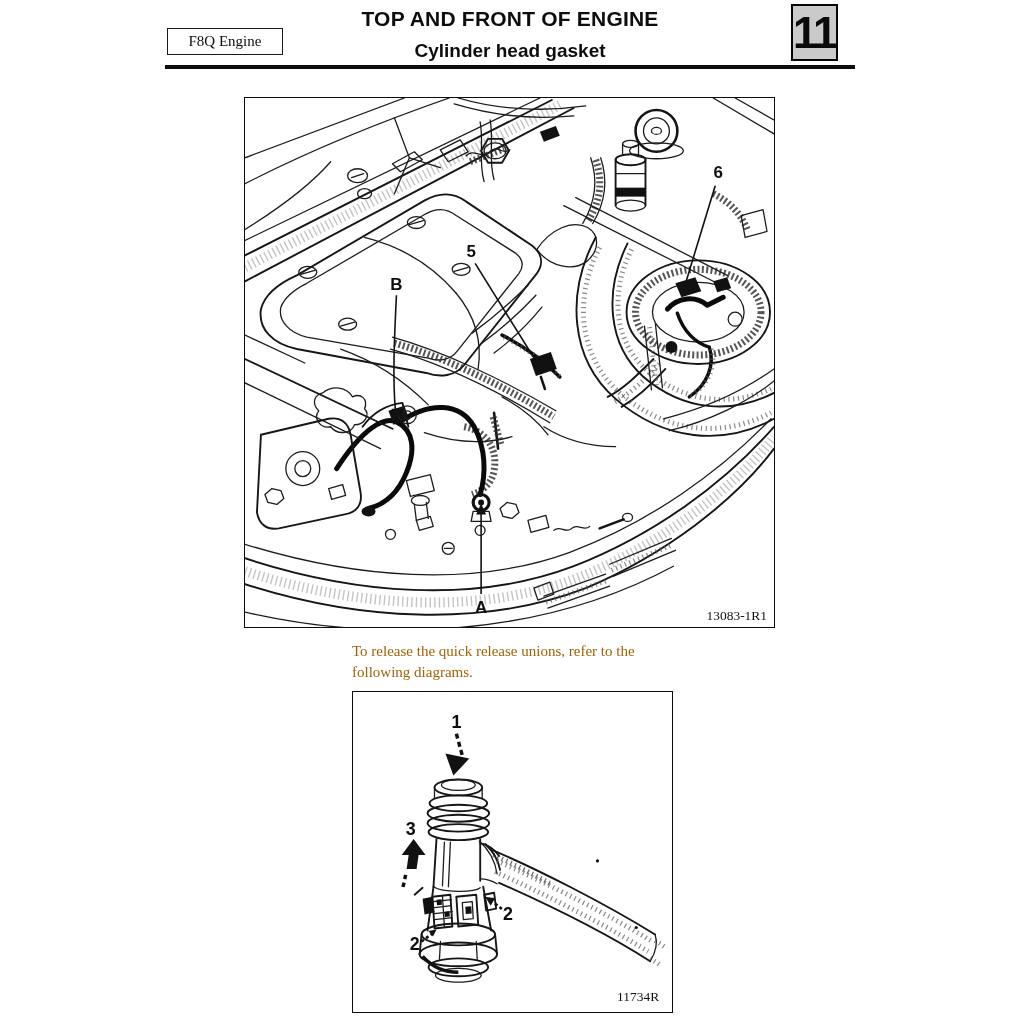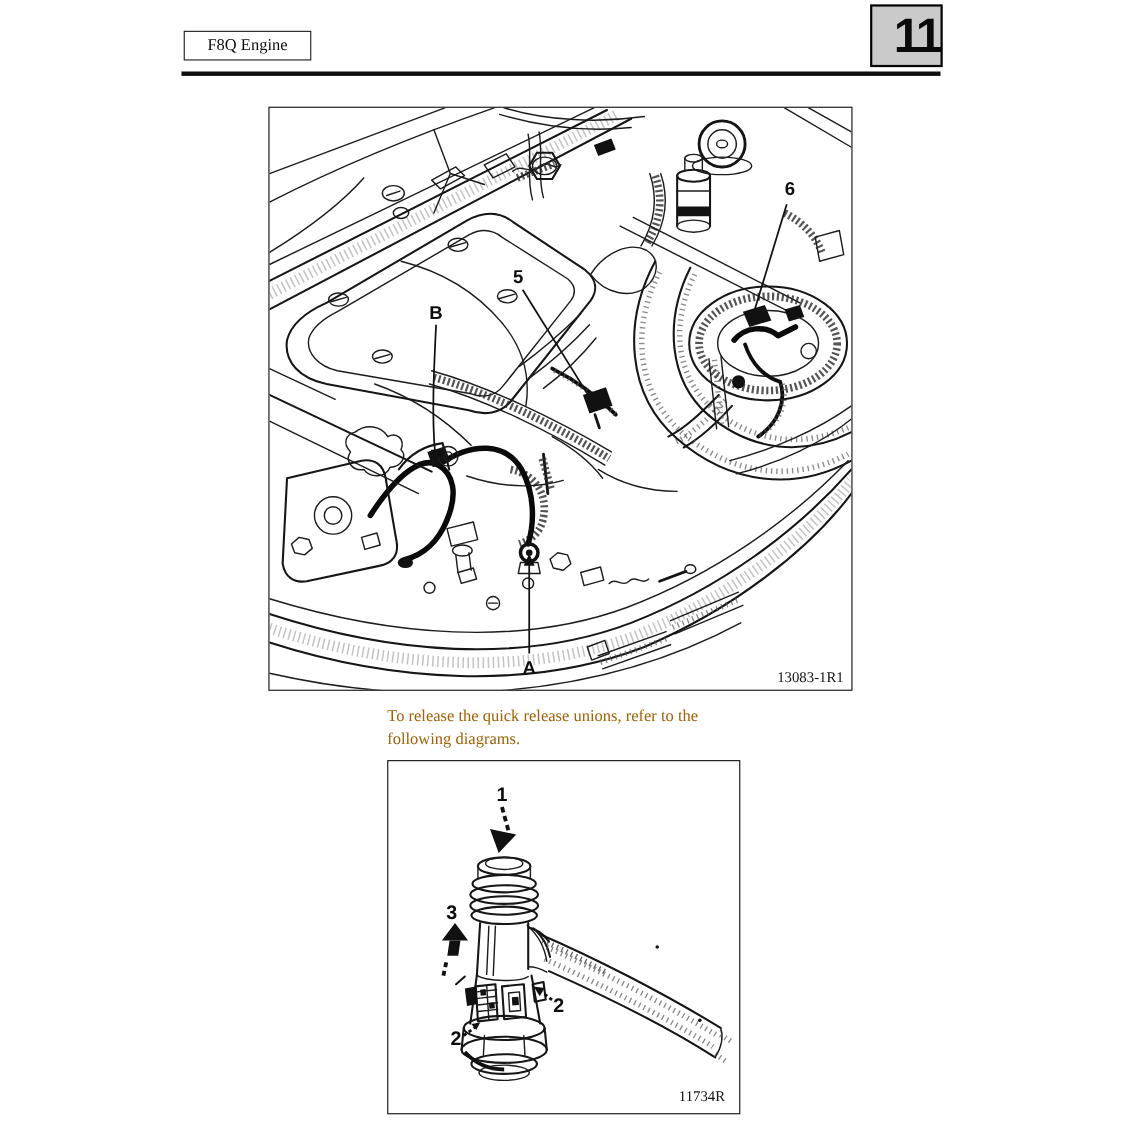--- a/index.html
+++ b/index.html
@@ -6,23 +6,23 @@
   .page{position:relative;width:1024px;height:1024px;background:#ffffff;overflow:hidden;
         font-family:"Liberation Serif",serif;color:#0d0d0d;}
 
   
   .engine-badge{position:absolute;left:167px;top:28px;width:116px;height:27px;
     border:1.5px solid #1a1a1a;display:flex;align-items:center;justify-content:center;
     font-size:15px;box-sizing:border-box;}
   .title-block{position:absolute;left:165px;top:0;width:690px;text-align:center;}
   .title{margin-top:7px;font:bold 21px "Liberation Sans",sans-serif;letter-spacing:.2px;}
   .subtitle{margin-top:9px;font:bold 19px "Liberation Sans",sans-serif;}
-  .section-box{position:absolute;left:791px;top:4px;width:66px;height:57px;
+  .section-box{position:absolute;left:791px;top:4px;width:47px;height:57px;
     background:#cacaca;border:2px solid #050505;box-sizing:border-box;
-    display:flex;align-items:center;justify-content:flex-end;
+    display:flex;align-items:center;justify-content:flex-start;
     font:bold 44px "Liberation Sans",sans-serif;letter-spacing:-2px;color:#0a0a0a;}
   .rule{position:absolute;left:165px;top:65px;width:690px;height:3.5px;background:#0d0d0d;}
 
   
   .fig{position:absolute;border:1.6px solid #0d0d0d;box-sizing:border-box;background:#fff;}
   .fig1{left:244px;top:97px;width:531px;height:531px;}
   .fig2{left:352px;top:691px;width:321px;height:322px;}
   .fig svg{display:block;width:100%;height:100%;}
 
   .note{position:absolute;left:352px;top:641px;width:322px;margin:0;
@@ -45,20 +45,24 @@
 </style>
 </head>
 <body>
 
 <div class="page">
 
   <div class="engine-badge">
     <span>F8Q Engine</span>
   </div>
 
+  <div class="title-block">
+    <div class="title">TOP AND FRONT OF ENGINE</div>
+    <div class="subtitle">Cylinder head gasket</div>
+  </div>
 
   <div class="section-box">
     <span>11</span>
   </div>
 
   <div class="rule"></div>
 
   <div class="fig fig1">
     <svg viewBox="0 0 531 531">
       <g>

